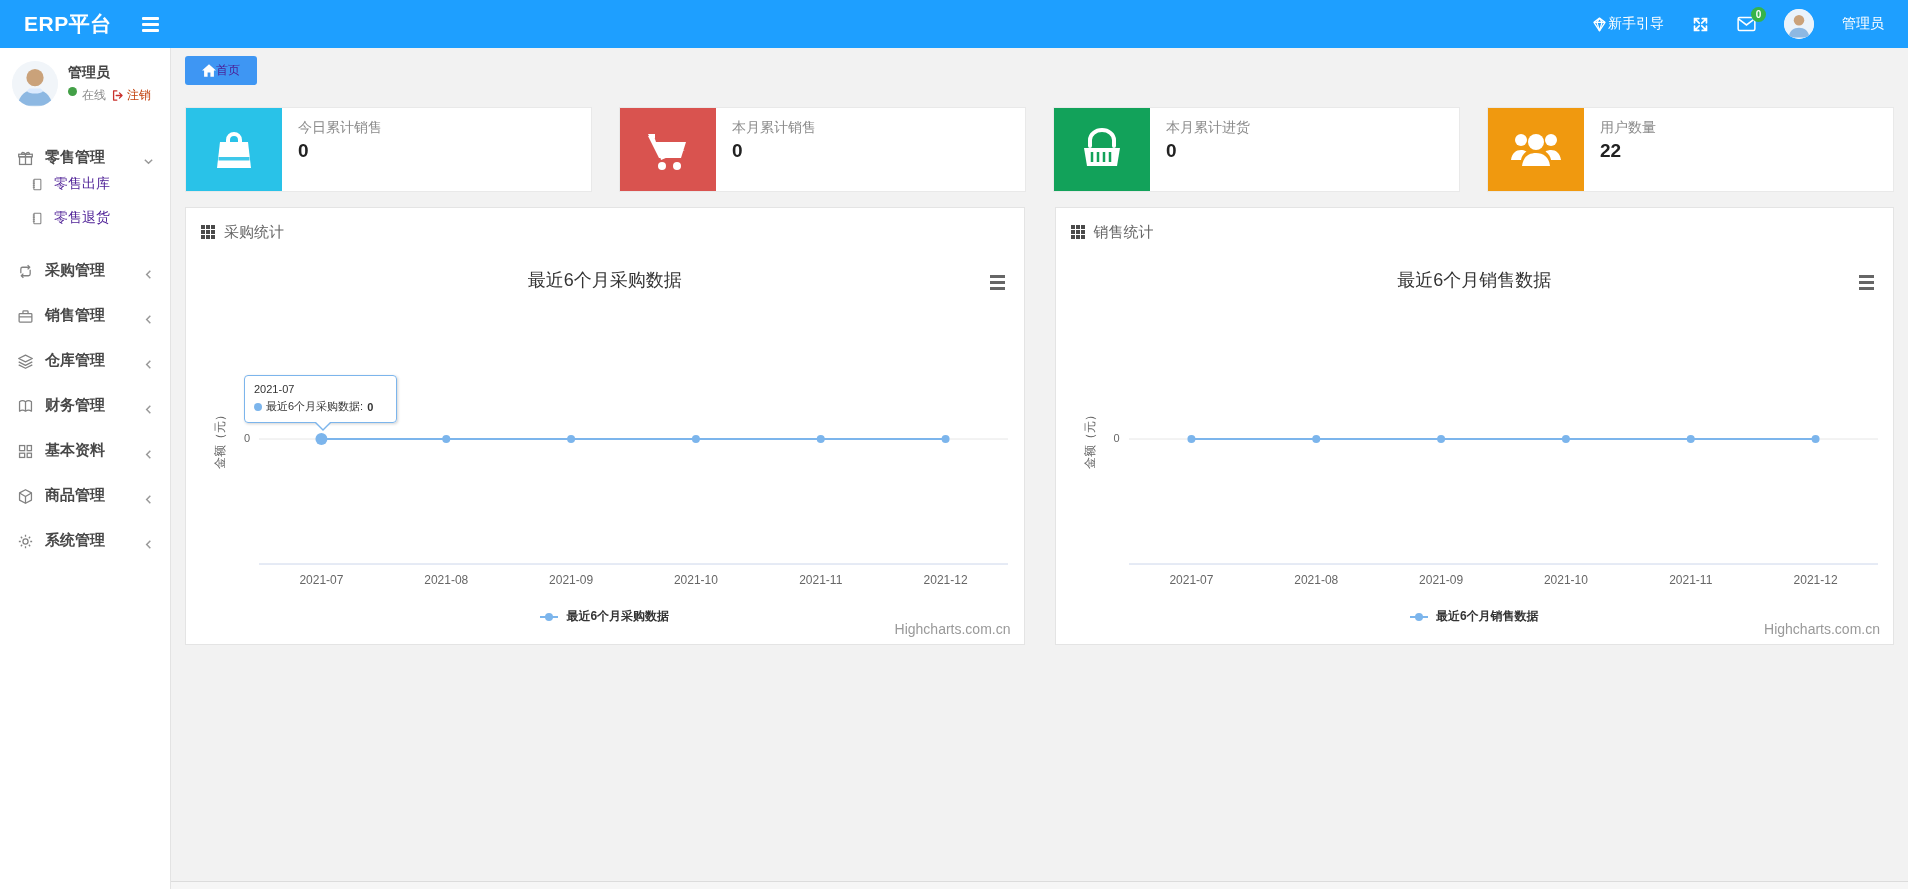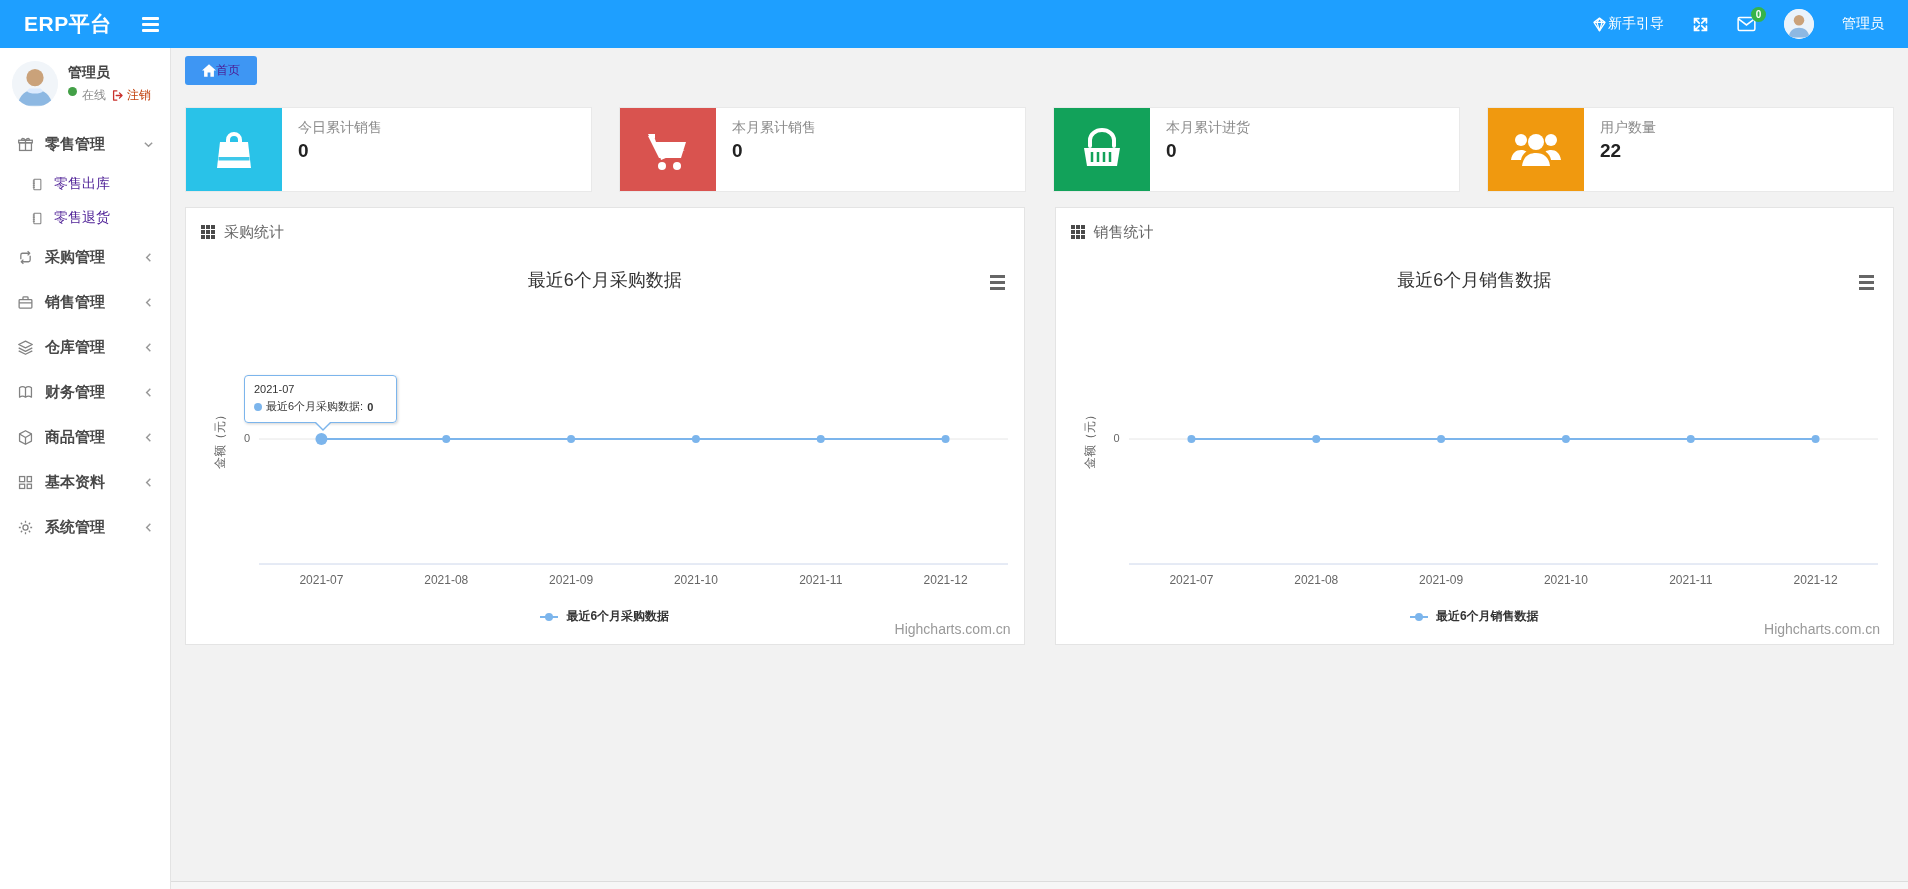--- a/index.html
+++ b/index.html
@@ -24,21 +24,21 @@
   .main{flex:1;padding:8px 14px 0;position:relative;min-width:0}
 
   
   .user-panel{display:flex;align-items:center;gap:10px;padding:11px 12px;height:72px}
   .user-avatar{width:46px;height:46px;border-radius:50%;overflow:hidden;background:#f2f6fa;flex:0 0 46px}
   .user-name{font-size:14px;font-weight:bold;color:#444;margin-bottom:5px}
   .user-status{display:flex;align-items:flex-start;gap:5px;font-size:12px;color:#888}
   .dot-online{width:9px;height:9px;border-radius:50%;background:#43a047;display:inline-block}
   .logout{display:flex;align-items:center;gap:3px;color:#c2410c;cursor:pointer}
   .menu{padding-top:2px}
-  .menu-item{height:45px;display:flex;align-items:center;gap:11px;padding:0 16px;font-size:15px;font-weight:bold;color:#484848;cursor:pointer}
+  .menu-item{height:45px;display:flex;align-items:flex-end;gap:11px;padding:0 16px;font-size:15px;font-weight:bold;color:#484848;cursor:pointer}
   .menu-item .chev{margin-left:auto;color:#999;display:flex}
   .menu-sub{height:34px;display:flex;align-items:center;gap:8px;padding:0 16px 0 28px;font-size:14px;color:#4c1d95;cursor:pointer}
   .micon{display:flex;align-items:center;justify-content:center;width:18px}
 
   
   .tab-home{display:inline-flex;align-items:center;background:#3e96f3;color:#4c1d95;font-size:12px;height:29px;padding:0 17px;border-radius:3px;margin-bottom:22px;cursor:pointer}
 
   
   .cards{display:flex;gap:27px;margin-bottom:15px}
   .card{flex:1;height:85px;background:#fff;display:flex;border:1px solid #e9e9e9}
@@ -235,43 +235,43 @@
         <span class="chev">
           <svg width="11" height="11" viewBox="0 0 12 12" fill="none" stroke="#999" stroke-width="1.6">
               <path d="M8 2L4 6l4 4"></path>
             </svg>
         </span>
       </div>
 
 
       <div class="menu-item">
         <span class="micon">
-          <svg width="17" height="17" viewBox="0 0 20 20" fill="none" stroke="#828282" stroke-width="1.5" stroke-linejoin="round">
-              <path d="M10 2l7 3.8v8.4L10 18l-7-3.8V5.8z"></path>
-              <path d="M10 10l7-4.2M10 10L3 5.8M10 10v8"></path>
-            </svg>
-        </span>
-        <span>商品管理</span>
-        <span class="chev">
-          <svg width="11" height="11" viewBox="0 0 12 12" fill="none" stroke="#999" stroke-width="1.6">
-              <path d="M8 2L4 6l4 4"></path>
-            </svg>
-        </span>
-      </div>
-
-      <div class="menu-item">
-        <span class="micon">
           <svg width="17" height="17" viewBox="0 0 20 20" fill="none" stroke="#828282" stroke-width="1.5">
               <rect x="3" y="3" width="6" height="6"></rect>
               <rect x="12" y="3" width="5" height="6"></rect>
               <rect x="3" y="12" width="6" height="5"></rect>
               <rect x="12" y="12" width="5" height="5"></rect>
             </svg>
         </span>
         <span>基本资料</span>
+        <span class="chev">
+          <svg width="11" height="11" viewBox="0 0 12 12" fill="none" stroke="#999" stroke-width="1.6">
+              <path d="M8 2L4 6l4 4"></path>
+            </svg>
+        </span>
+      </div>
+
+      <div class="menu-item">
+        <span class="micon">
+          <svg width="17" height="17" viewBox="0 0 20 20" fill="none" stroke="#828282" stroke-width="1.5" stroke-linejoin="round">
+              <path d="M10 2l7 3.8v8.4L10 18l-7-3.8V5.8z"></path>
+              <path d="M10 10l7-4.2M10 10L3 5.8M10 10v8"></path>
+            </svg>
+        </span>
+        <span>商品管理</span>
         <span class="chev">
           <svg width="11" height="11" viewBox="0 0 12 12" fill="none" stroke="#999" stroke-width="1.6">
               <path d="M8 2L4 6l4 4"></path>
             </svg>
         </span>
       </div>
 
       <div class="menu-item">
         <span class="micon">
           <svg width="17" height="17" viewBox="0 0 20 20" fill="none" stroke="#828282" stroke-width="1.5">

